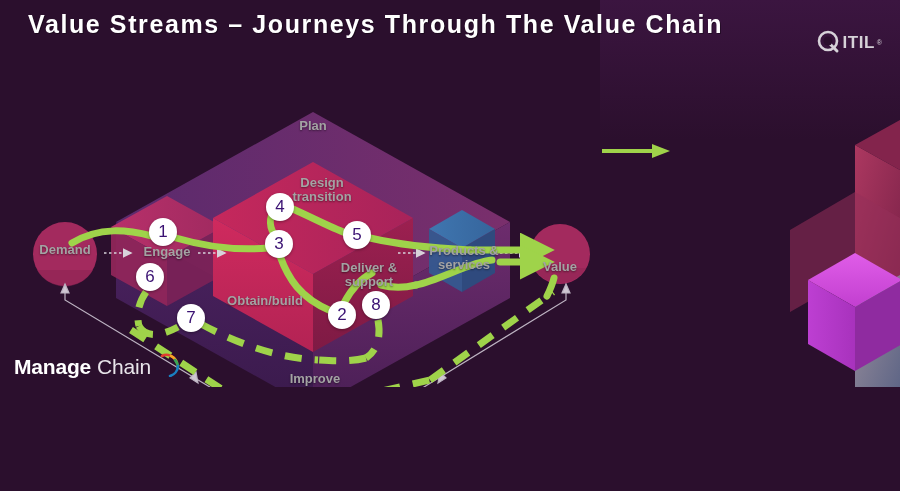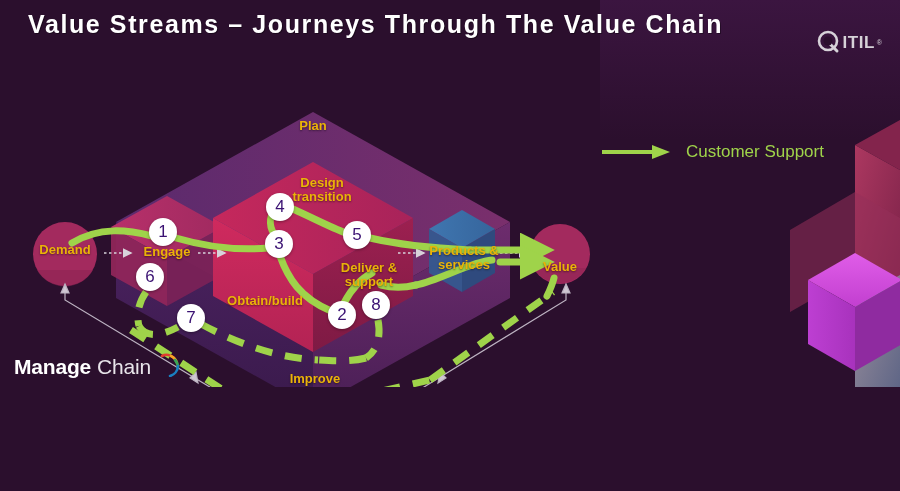--- a/index.html
+++ b/index.html
@@ -34,21 +34,21 @@
 
   
   .legend{position:absolute;left:600px;top:142px;display:flex;align-items:center;gap:14px;}
   .legend-arrow{width:72px;height:18px;display:block;}
   .legend-label{font-size:17px;color:#9fd34a;white-space:nowrap;}
 
   
   .stage{position:absolute;left:0;top:0;width:900px;height:491px;}
 
   
-  .dlabel{position:absolute;color:#eab308;font-weight:bold;text-align:center;
+  .dlabel{position:absolute;color:#a3a3a3;font-weight:bold;text-align:center;
           text-shadow:0 1px 2px rgba(0,0,0,.45);pointer-events:none;line-height:1.05;}
   .lbl-plan     {left:281px;top:119px;width:64px;font-size:13px;}
   .lbl-improve  {left:281px;top:372px;width:68px;font-size:13px;}
   .lbl-demand   {left:33px; top:243px;width:64px;font-size:13px;}
   .lbl-value    {left:531px;top:244px;width:58px;font-size:13px;margin-top:16px;}
   .lbl-engage   {left:132px;top:245px;width:70px;font-size:13px;}
   .lbl-obtain   {left:219px;top:261px;width:92px;font-size:13px;margin-top:33px;}
   .lbl-design   {left:283px;top:176px;width:78px;font-size:13px;}
   .lbl-deliver  {left:331px;top:261px;width:76px;font-size:13px;}
   .lbl-products {left:421px;top:244px;width:86px;font-size:13px;}
@@ -251,21 +251,20 @@
     </svg>
     <span class="itil-word">ITIL</span>
     <span class="itil-reg">®</span>
   </div>
 
   <div class="legend">
     <svg class="legend-arrow" viewBox="0 0 72 18">
       <line x1="2" y1="9" x2="56" y2="9" stroke="#9fd34a" stroke-width="4"></line>
       <polygon points="52,2 70,9 52,16" fill="#9fd34a"></polygon>
     </svg>
-    <span class="legend-label">Customer Support</span>
   </div>
 
   <div class="dlabel lbl-plan">Plan</div>
   <div class="dlabel lbl-improve">Improve</div>
   <div class="dlabel lbl-demand">Demand</div>
   <div class="dlabel lbl-value">Value</div>
   <div class="dlabel lbl-engage">Engage</div>
   <div class="dlabel lbl-obtain">Obtain/build</div>
   <div class="dlabel lbl-design">Design transition</div>
   <div class="dlabel lbl-products">Products &amp; services</div>

